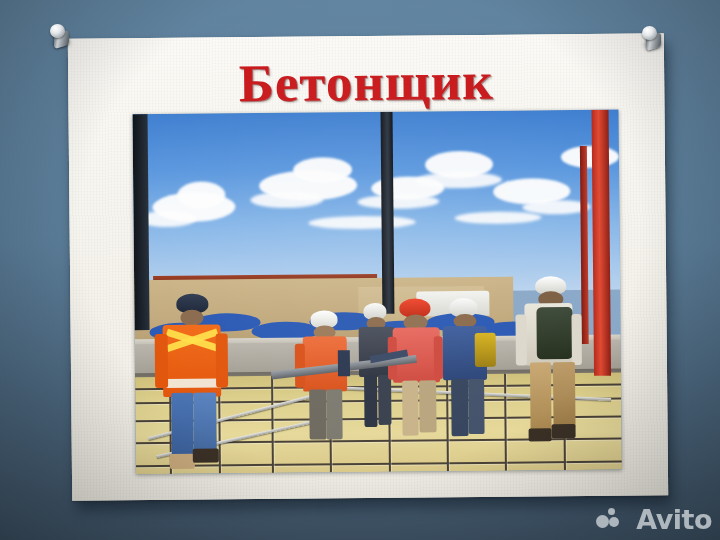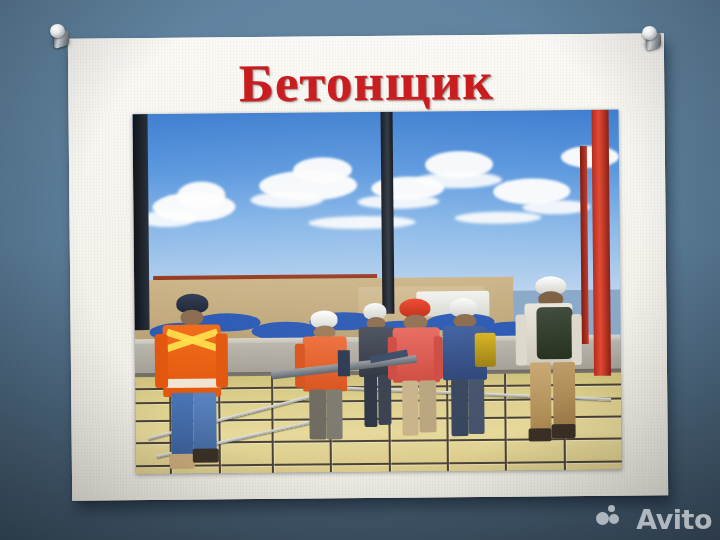--- a/index.html
+++ b/index.html
@@ -147,21 +147,21 @@
   .pin .pshadow{
     position:absolute;left:4px;top:14px;width:18px;height:9px;
     background:rgba(20,32,44,.35);border-radius:50%;filter:blur(2px);
   }
   #pin-left{left:48px;top:24px;}
   #pin-right{left:640px;top:26px;}
 
   
   #avito{
     position:absolute;right:8px;bottom:6px;height:30px;
-    display:flex;gap:16px;opacity:.78;
+    display:flex;align-items:center;gap:16px;opacity:.78;
   }
   #avito-logo{position:relative;width:24px;height:24px;}
   #avito-logo i{position:absolute;border-radius:50%;background:#cfd6da;display:block;}
   #avito-logo .c1{left:0;top:8px;width:13px;height:13px;}
   #avito-logo .c2{left:12px;top:1px;width:7px;height:7px;}
   #avito-logo .c3{left:13px;top:10px;width:10px;height:10px;}
   #avito-text{
     font-family:"DejaVu Sans","Liberation Sans",sans-serif;
     font-size:27px;font-weight:bold;color:#d3d9dd;letter-spacing:-.5px;
   }

